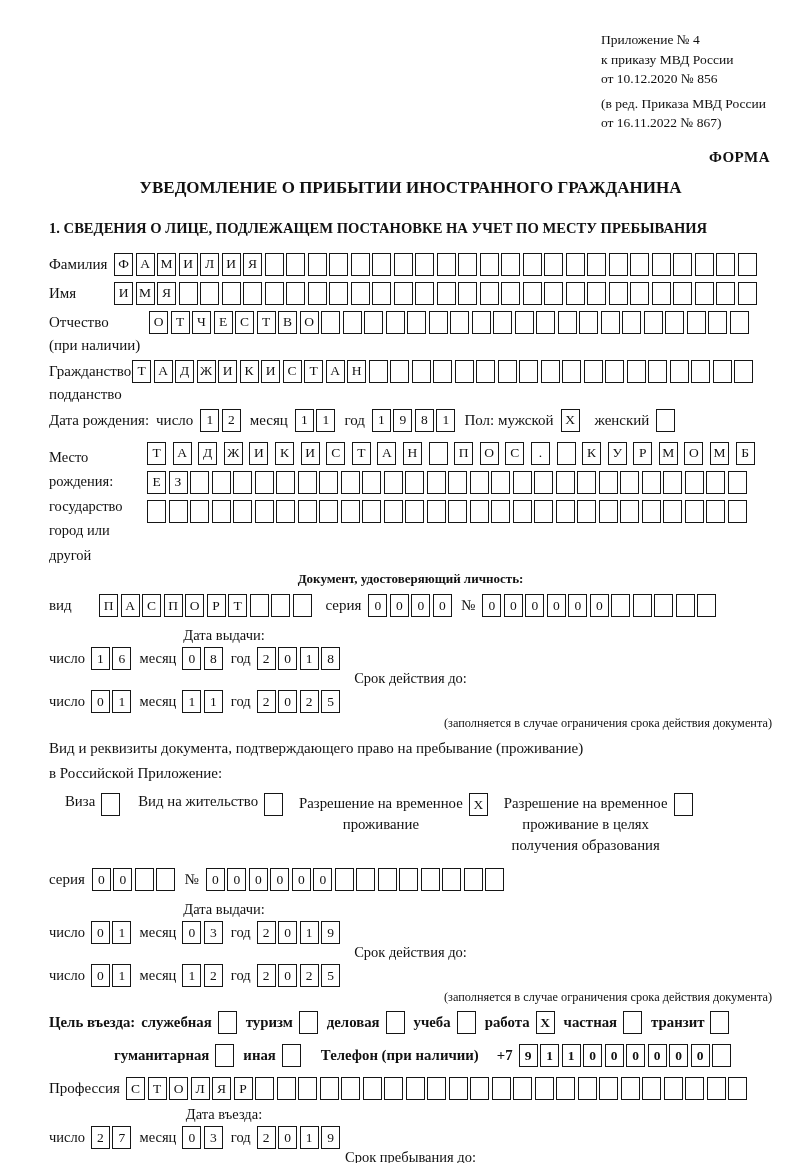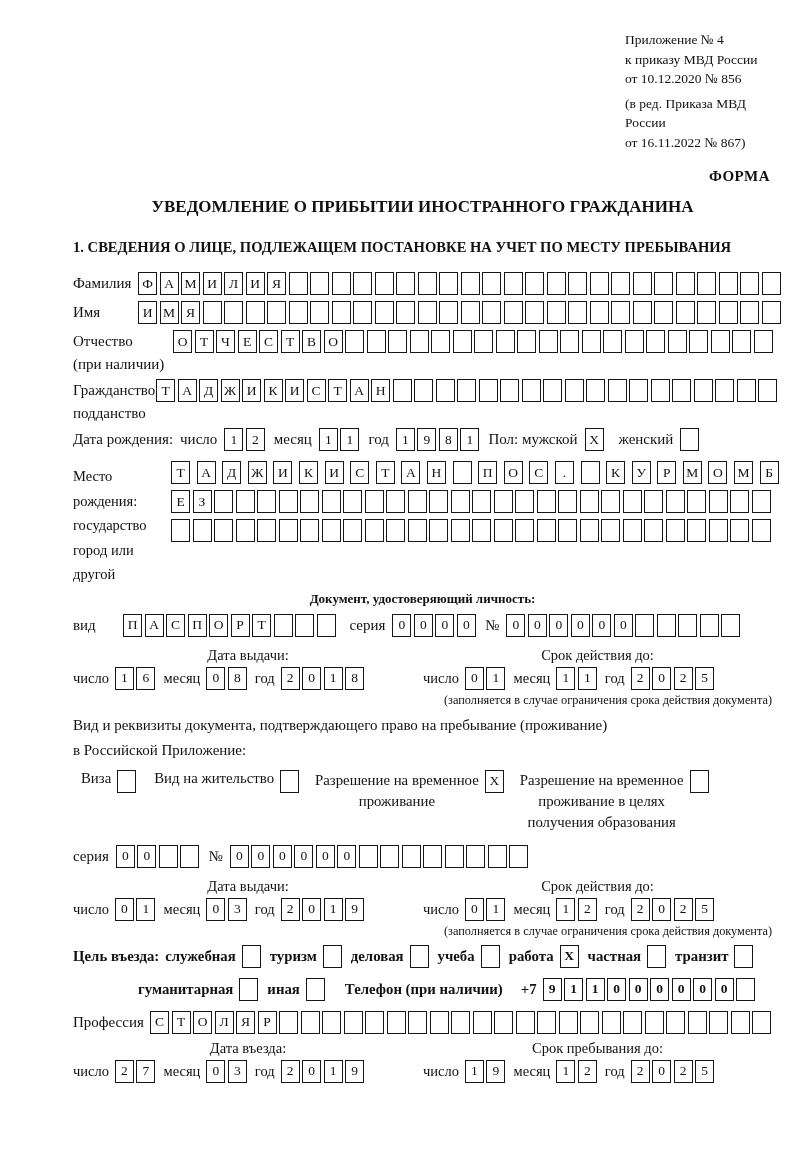--- a/index.html
+++ b/index.html
@@ -1,18 +1,18 @@
 <!DOCTYPE html>
 <html><head>
 <meta charset="utf-8">
 <style>
   html,body{margin:0;padding:0;background:#fff;}
   body{width:800px;height:1163px;overflow:hidden;color:#111;
        font-family:"Liberation Serif","DejaVu Serif",serif;}
-  .page{padding:30px 28px 0 73px;box-sizing:border-box;width:800px;height:1163px;}
+  .page{padding:30px 28px 0 49px;box-sizing:border-box;width:800px;height:1163px;}
 
   
   .appendix{margin-left:552px;font-size:13.5px;line-height:19.5px;}
   .appendix .grp2{margin-top:5px;}
   .forma{text-align:right;font-weight:bold;font-size:15px;margin:16px 2px 10px 0;letter-spacing:.5px;}
 
   
   .title{text-align:center;font-weight:bold;font-size:17px;line-height:24px;margin:4px 0 2px;}
   .tline{display:inline-block;width:72px;border-bottom:2.5px solid #3a3a3a;margin-left:14px;height:14px;}
   .sec-head{font-weight:bold;font-size:14.6px;margin:20px 0 16px;white-space:nowrap;}
@@ -37,33 +37,33 @@
 
   
   .bp{display:flex;margin:2px 0 4px;}
   .bp-lbls{width:98px;flex-shrink:0;font-size:14.5px;line-height:24.5px;padding-top:3px;}
   .bp-rows .cells{margin-bottom:6px;}
 
   .doc-head{text-align:center;font-weight:bold;font-size:13px;margin:2px 0 7px;}
 
   
   .dates{margin:2px 0 6px;}
-  .dates .cols{display:flex;}
+  .dates .cols{display:flex;flex-direction:column;}
   .dcol-l{width:350px;flex-shrink:0;}
   .dcol-r{flex:1;}
   .dhead{text-align:center;font-size:14.5px;margin-bottom:3px;}
   .dgroup{display:flex;align-items:center;font-size:14.5px;}
   .dgroup .t{margin:0 6px 0 0;white-space:nowrap;}
   .dgroup .cells{margin-right:8px;}
   .dnote{font-size:12.3px;text-align:right;white-space:nowrap;margin-top:3px;}
 
   .plain{font-size:15px;line-height:23px;margin-bottom:2px;}
 
   
-  .viza-row{display:flex;align-items:flex-start;font-size:14.8px;margin:8px 8px 12px;}
+  .viza-row{display:flex;align-items:flex-start;font-size:14.8px;margin:8px 16px 12px;}
   .viza-row .t{white-space:nowrap;}
   .viza-row .cells{margin:0 10px 0 6px;}
   .opt-multi{text-align:center;line-height:21px;}
 
   
   .purpose{display:flex;align-items:center;font-size:14.8px;margin-bottom:10px;flex-wrap:nowrap;font-weight:bold;}
   .purpose .t{margin-right:6px;white-space:nowrap;}
   .purpose .cells{margin-right:9px;}
   .indent{margin-left:65px;}
 </style>

